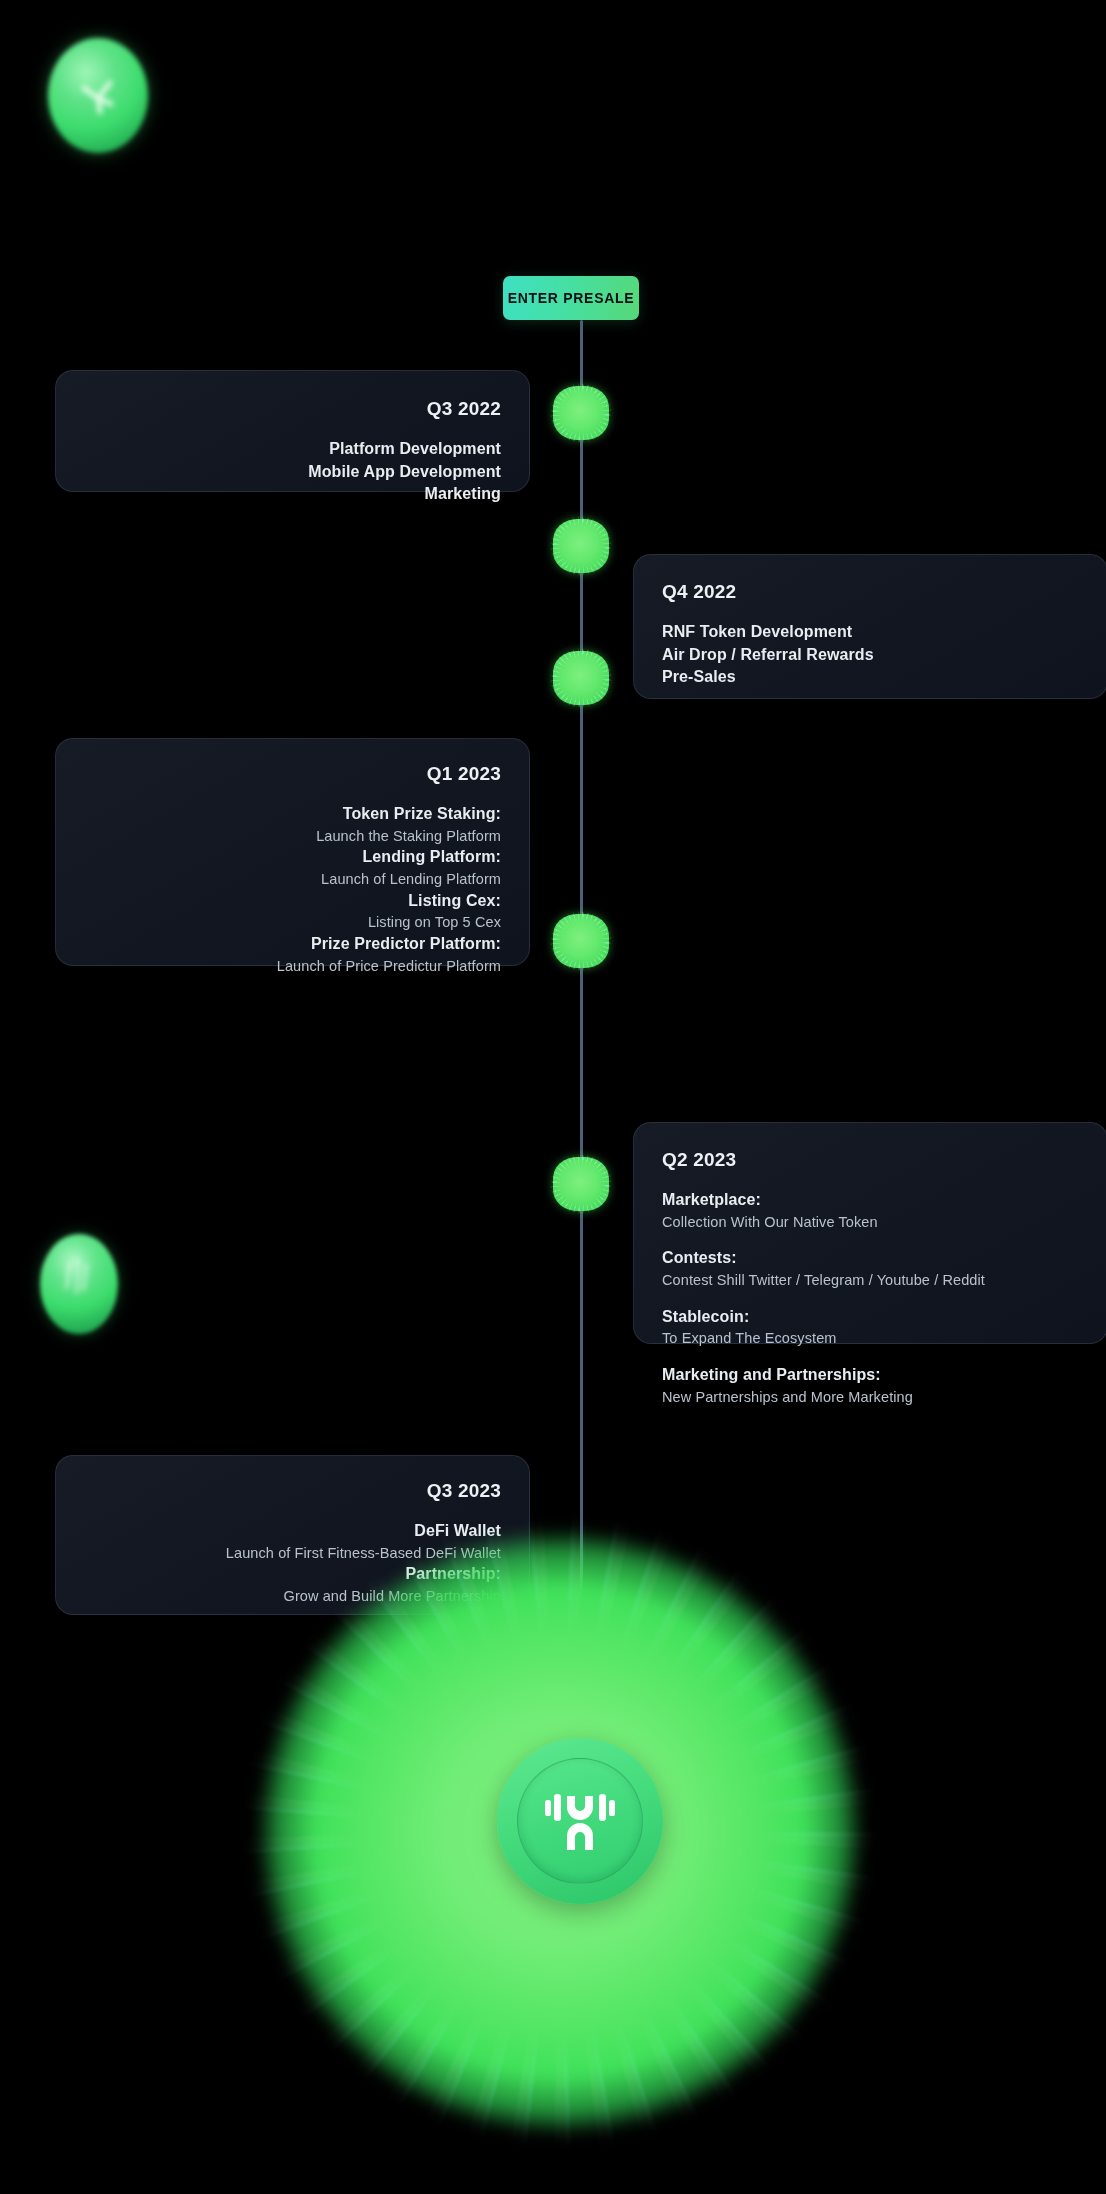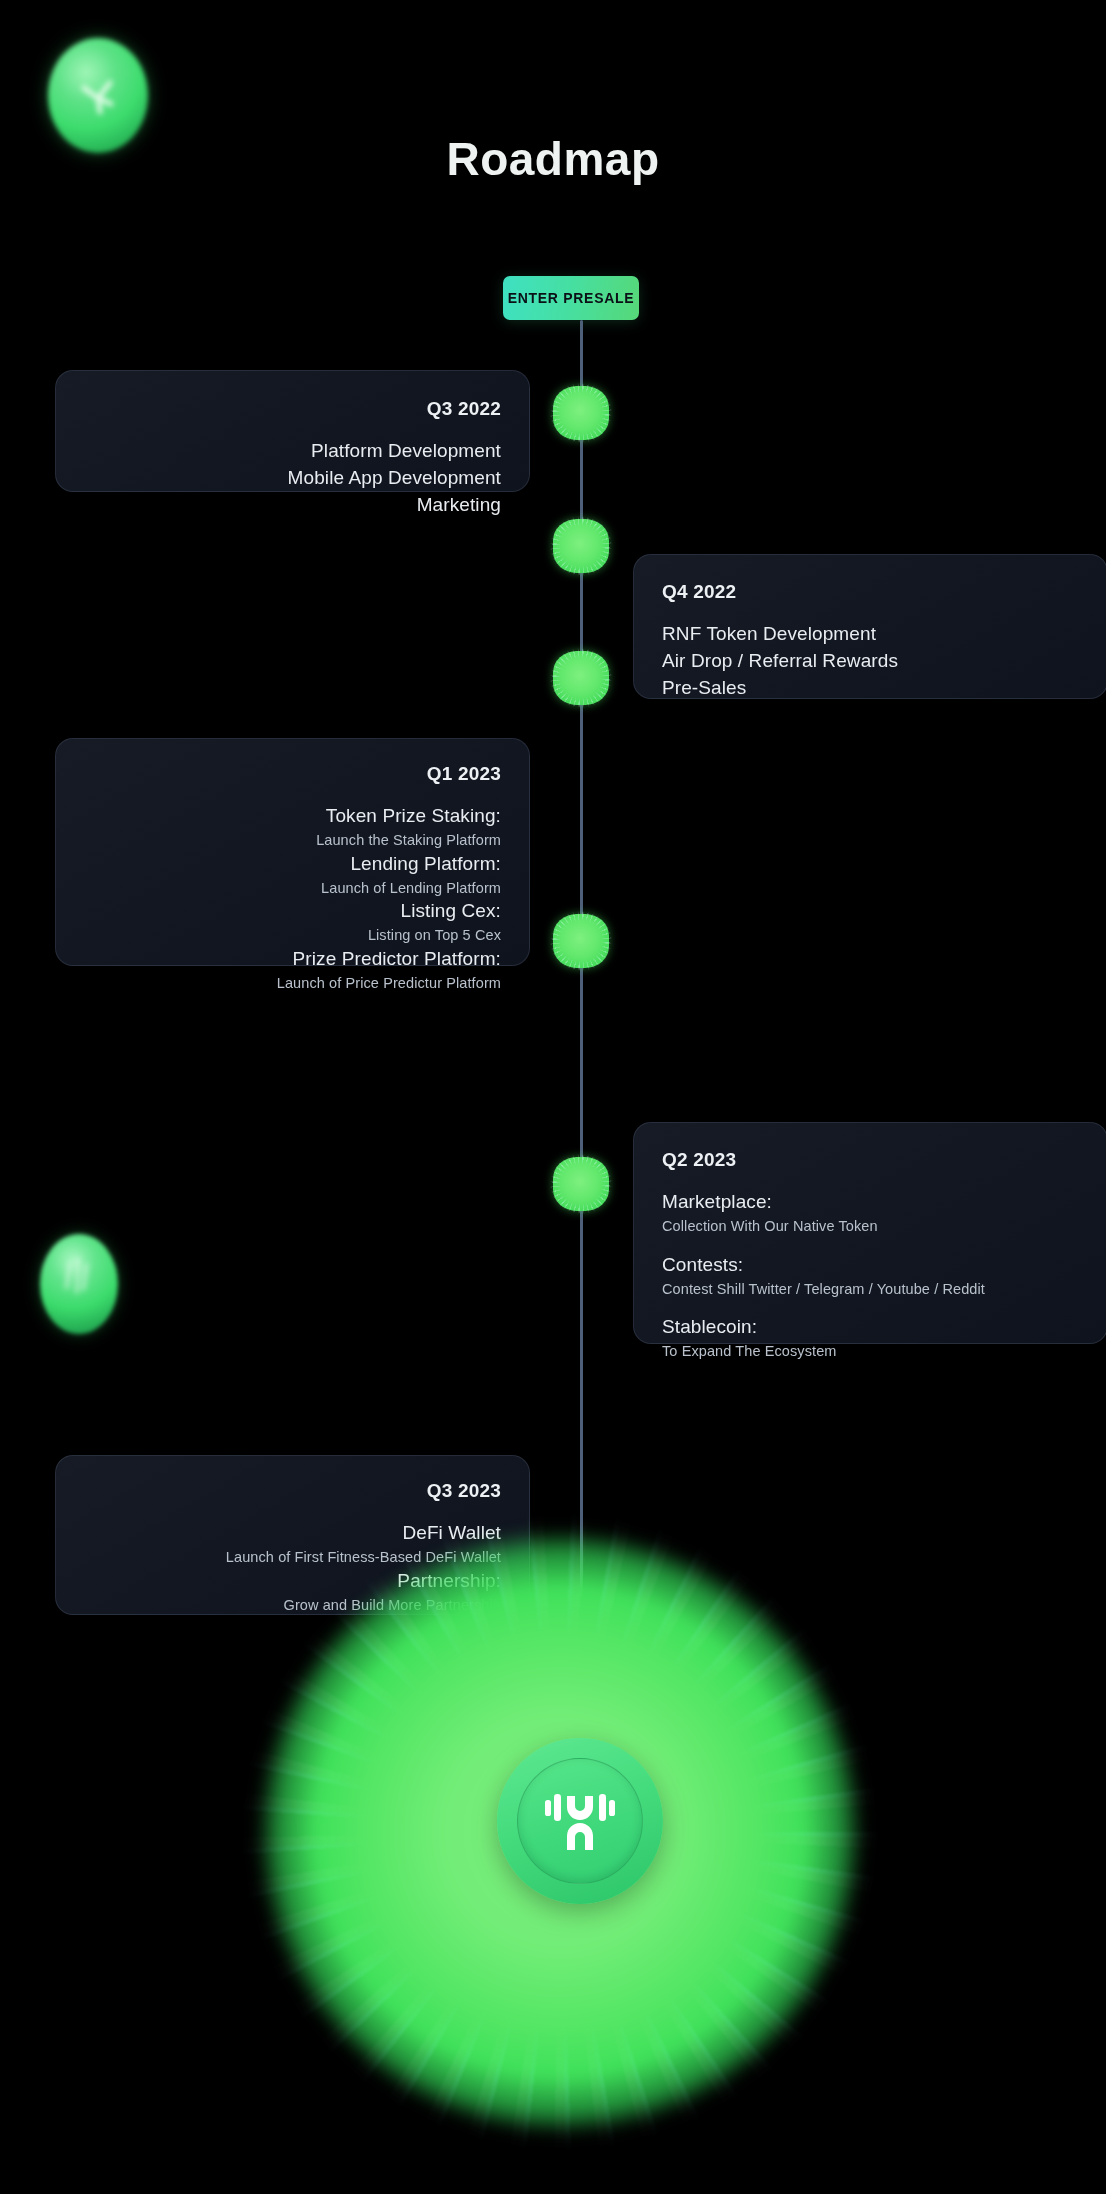--- a/index.html
+++ b/index.html
@@ -186,22 +186,22 @@
 
   .card-quarter {
     font-size: 19px;
     font-weight: 700;
     color: #eef1f4;
     letter-spacing: 0.2px;
     margin-bottom: 18px;
   }
   .card-lines { display: block; }
   .line-strong {
-    font-size: 19px;
-    font-weight: 400;
+    font-size: 16px;
+    font-weight: 700;
     color: #e9edf1;
     line-height: 1.42;
     letter-spacing: .1px;
   }
   .line-soft {
     font-size: 14.5px;
     font-weight: 400;
     color: #b9c2cc;
     line-height: 1.42;
     letter-spacing: .1px;
@@ -268,21 +268,20 @@
   <div class="orb orb-mid">
     <svg class="streaks" viewBox="0 0 60 74">
       <g stroke="#ffffff" stroke-width="4" stroke-linecap="round" opacity="0.8">
         <path d="M18 20 L14 52"></path>
         <path d="M29 14 L27 58"></path>
         <path d="M40 22 L36 54"></path>
       </g>
     </svg>
   </div>
 
-  <div class="page-title">Roadmap</div>
 
   <button class="presale-btn">ENTER PRESALE</button>
 
   <div class="timeline-line"></div>
 
   <div class="node" id="node-1"></div>
   <div class="node" id="node-2"></div>
   <div class="node" id="node-3"></div>
   <div class="node" id="node-4"></div>
   <div class="node" id="node-5"></div>
@@ -346,20 +345,24 @@
         <div class="line-strong">Marketplace:</div>
         <div class="line-soft">Collection With Our Native Token</div>
       </div>
       <div class="group spaced">
         <div class="line-strong">Contests:</div>
         <div class="line-soft">Contest Shill Twitter / Telegram / Youtube / Reddit</div>
       </div>
       <div class="group spaced">
         <div class="line-strong">Stablecoin:</div>
         <div class="line-soft">To Expand The Ecosystem</div>
+      </div>
+      <div class="group">
+        <div class="line-strong">Marketing and Partnerships:</div>
+        <div class="line-soft">New Partnerships and More Marketing</div>
       </div>
     </div>
   </div>
 
   <div class="card left" id="card-q3-2023">
     <div class="card-quarter">Q3 2023</div>
     <div class="card-lines">
       <div class="group">
         <div class="line-strong">DeFi Wallet</div>
         <div class="line-soft">Launch of First Fitness-Based DeFi Wallet</div>

